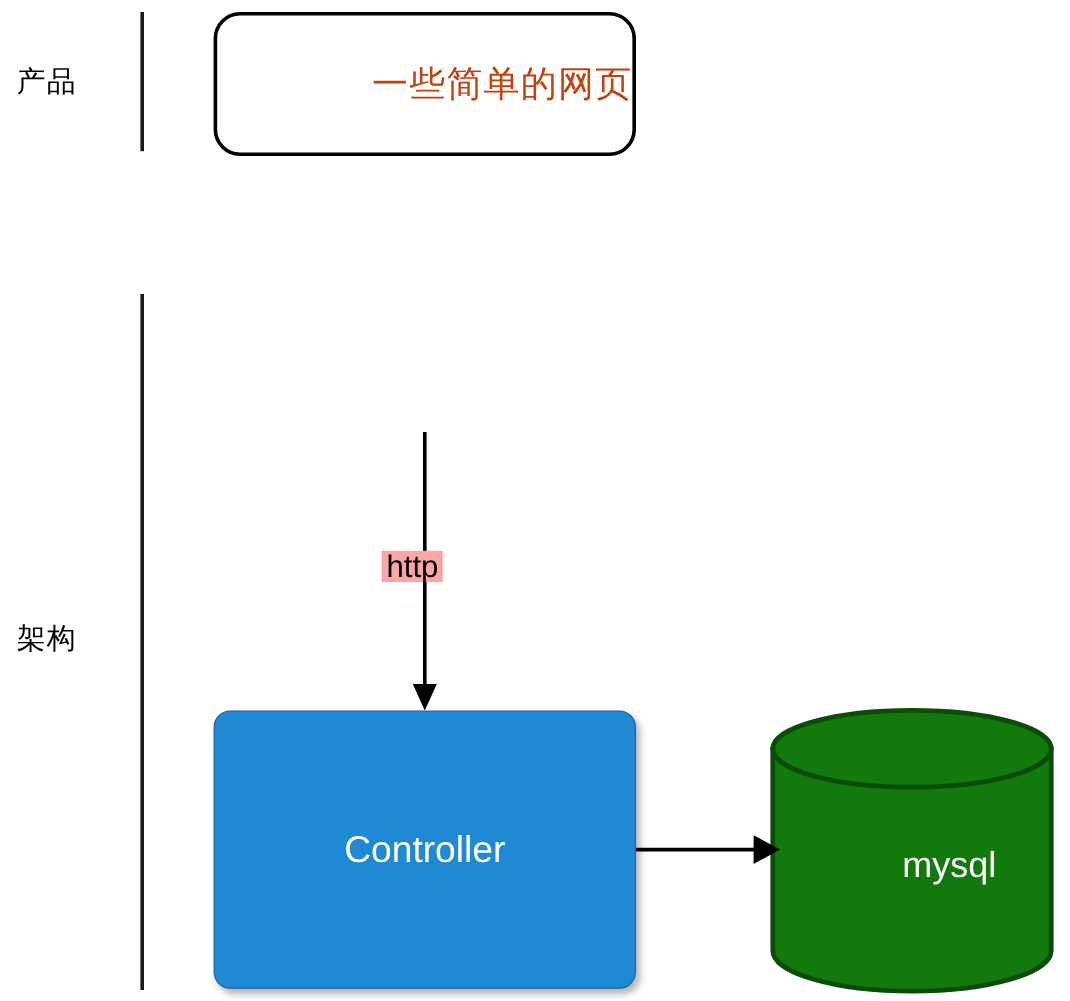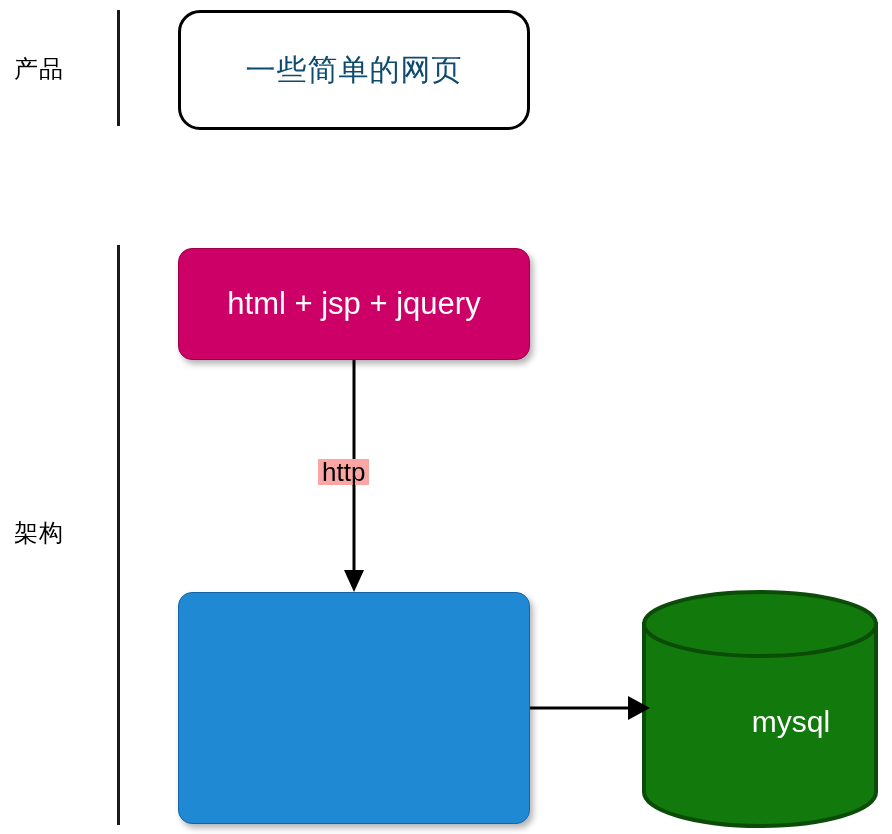--- a/index.html
+++ b/index.html
@@ -56,22 +56,23 @@
   
   #node-webpages {
     left: 178px;
     top: 10px;
     width: 352px;
     height: 120px;
     border: 3px solid #000000;
     border-radius: 22px;
     background: #ffffff;
     font-size: 30px;
-    color: #0c4a6e;
+    color: #c2410c;
     letter-spacing: 1px;
+    justify-content: flex-end;
   }
 
   
   #node-frontend {
     left: 178px;
     top: 248px;
     width: 352px;
     height: 112px;
     border: 1px solid #9e0048;
     border-radius: 14px;
@@ -166,25 +167,23 @@
 
   <div class="row-label" id="label-architecture">架构</div>
 
   <div class="divider" id="divider-top"></div>
   <div class="divider" id="divider-bottom"></div>
 
   <div class="node" id="node-webpages">
     <span>一些简单的网页</span>
   </div>
 
-  <div class="node" id="node-frontend">
-    <span>html + jsp + jquery</span>
-  </div>
 
   <div class="node" id="node-controller">
+    <span class="line1">Controller</span>
   </div>
 
   <div id="node-database">
     <svg viewBox="0 0 236 236" xmlns="http://www.w3.org/2000/svg">
 
       <path d="M 2 34 L 2 202 A 116 34 0 0 0 234 202 L 234 34 Z" fill="#127a0c" stroke="#0b4d08" stroke-width="4"></path>
 
       <ellipse cx="118" cy="34" rx="116" ry="32" fill="#127a0c" stroke="#0b4d08" stroke-width="4"></ellipse>
     </svg>
     <div class="db-label">mysql</div>

